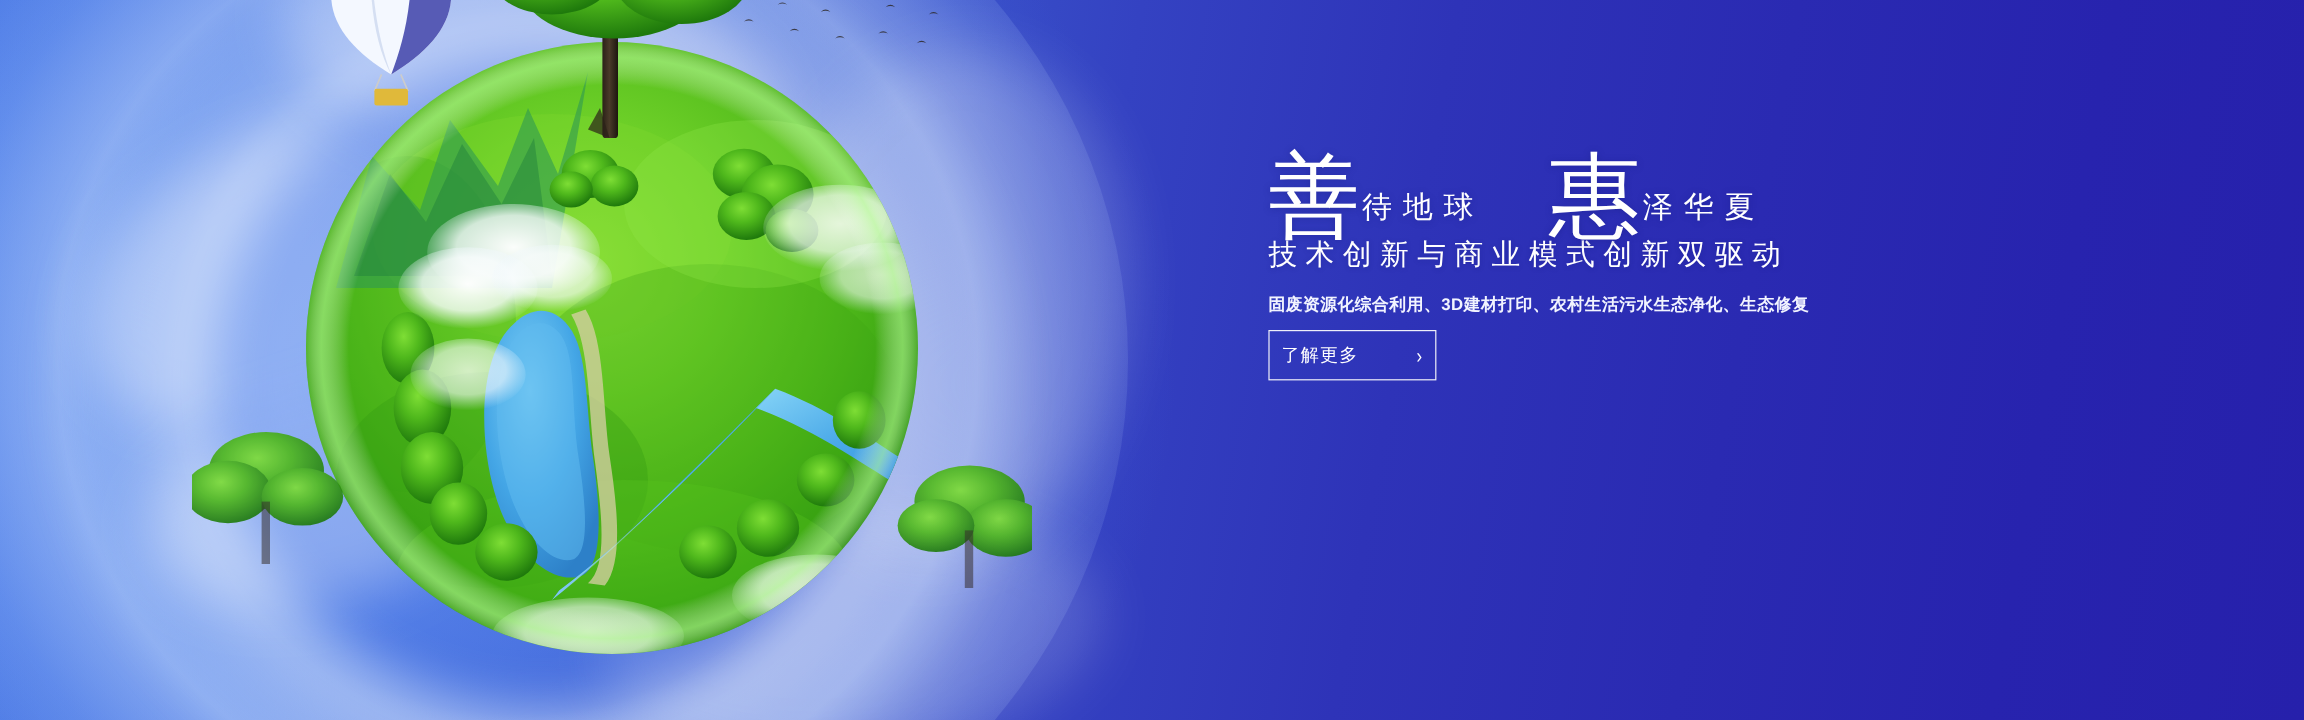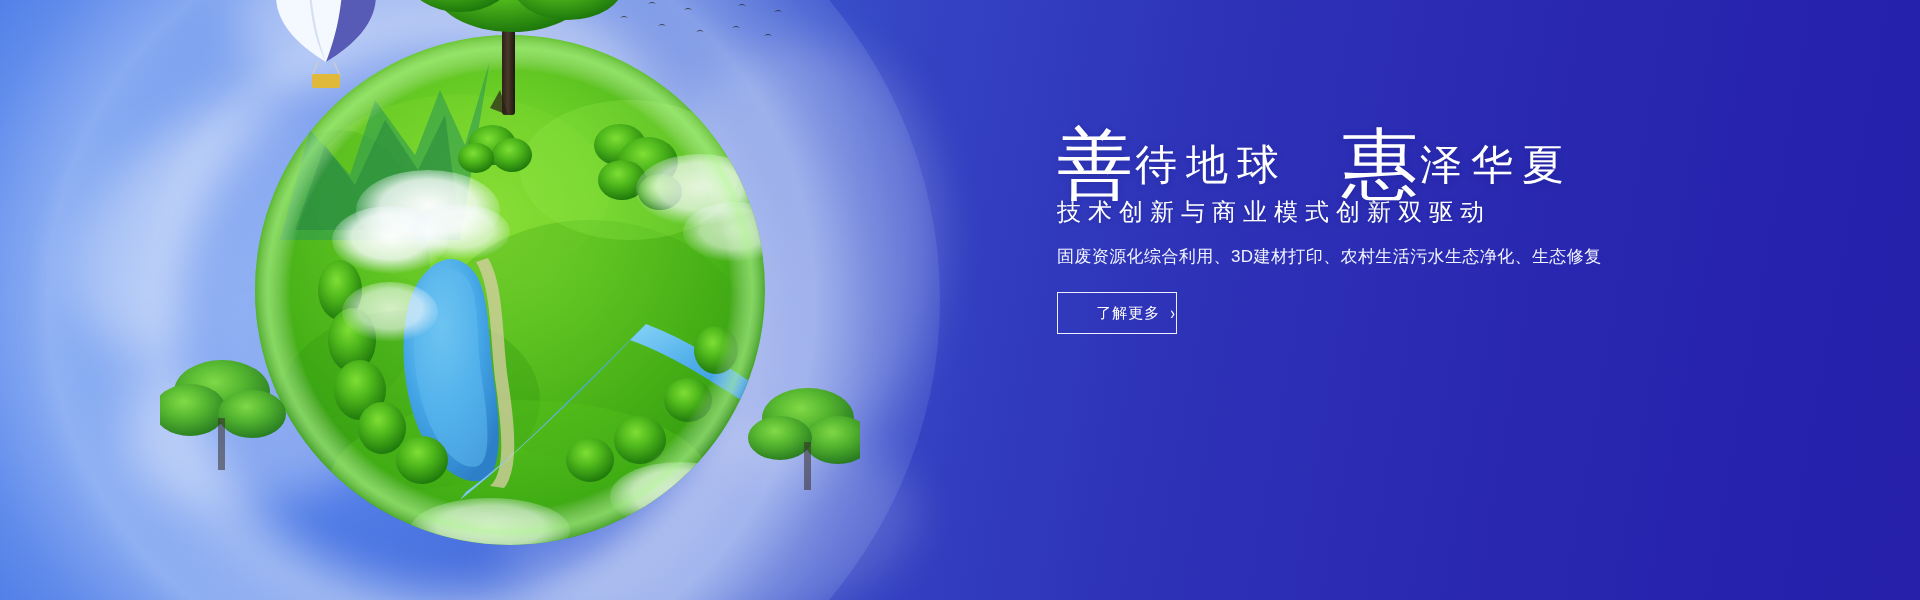--- a/index.html
+++ b/index.html
@@ -35,36 +35,36 @@
   
   #copy{position:absolute;left:1057px;top:120px;width:640px;color:#fff;}
   #headline{
     display:flex;align-items:flex-end;white-space:nowrap;
     font-family:"Liberation Serif","DejaVu Serif",serif;
     line-height:1;color:#fff;
     text-shadow:0 1px 6px rgba(20,25,120,.35);
   }
   .hl-group{display:flex;align-items:flex-end;}
   .hl-big{font-size:76px;font-weight:400;letter-spacing:0;margin-right:2px;position:relative;top:6px;}
-  .hl-small{font-size:42px;font-weight:400;letter-spacing:9px;padding-bottom:10px;}
+  .hl-small{font-size:25px;font-weight:400;letter-spacing:9px;padding-bottom:10px;}
   .hl-gap{width:54px;}
   #subtitle{
     font-size:24px;letter-spacing:7px;color:#ffffff;
     white-space:nowrap;font-weight:400;
     text-shadow:0 1px 4px rgba(20,25,120,.30);
   }
   #desc{
-    margin-top:17px;font-size:17px;letter-spacing:.4px;color:#f2f4ff;
-    white-space:nowrap;font-weight:400;
+    margin-top:17px;font-size:14px;letter-spacing:.4px;color:#f2f4ff;
+    white-space:nowrap;font-weight:700;
   }
   #cta{
-    margin-top:24px;display:inline-flex;align-items:center;justify-content:flex-end;
+    margin-top:12px;display:inline-flex;align-items:center;justify-content:space-between;
     width:118px;height:40px;border:1px solid rgba(255,255,255,.92);
     background:transparent;color:#fff;font-size:15px;letter-spacing:1px;
-    box-sizing:content-box;padding:0 0;cursor:pointer;
+    box-sizing:content-box;padding:0 10px;cursor:pointer;
   }
   #cta .cta-label{display:inline-block;}
   #cta .chev{display:inline-block;margin-left:10px;font-size:14px;transform:scaleY(1.25);}
 </style>
 </head>
 <body>
 
 <div id="banner">
 
   <div class="haze haze1"></div>

